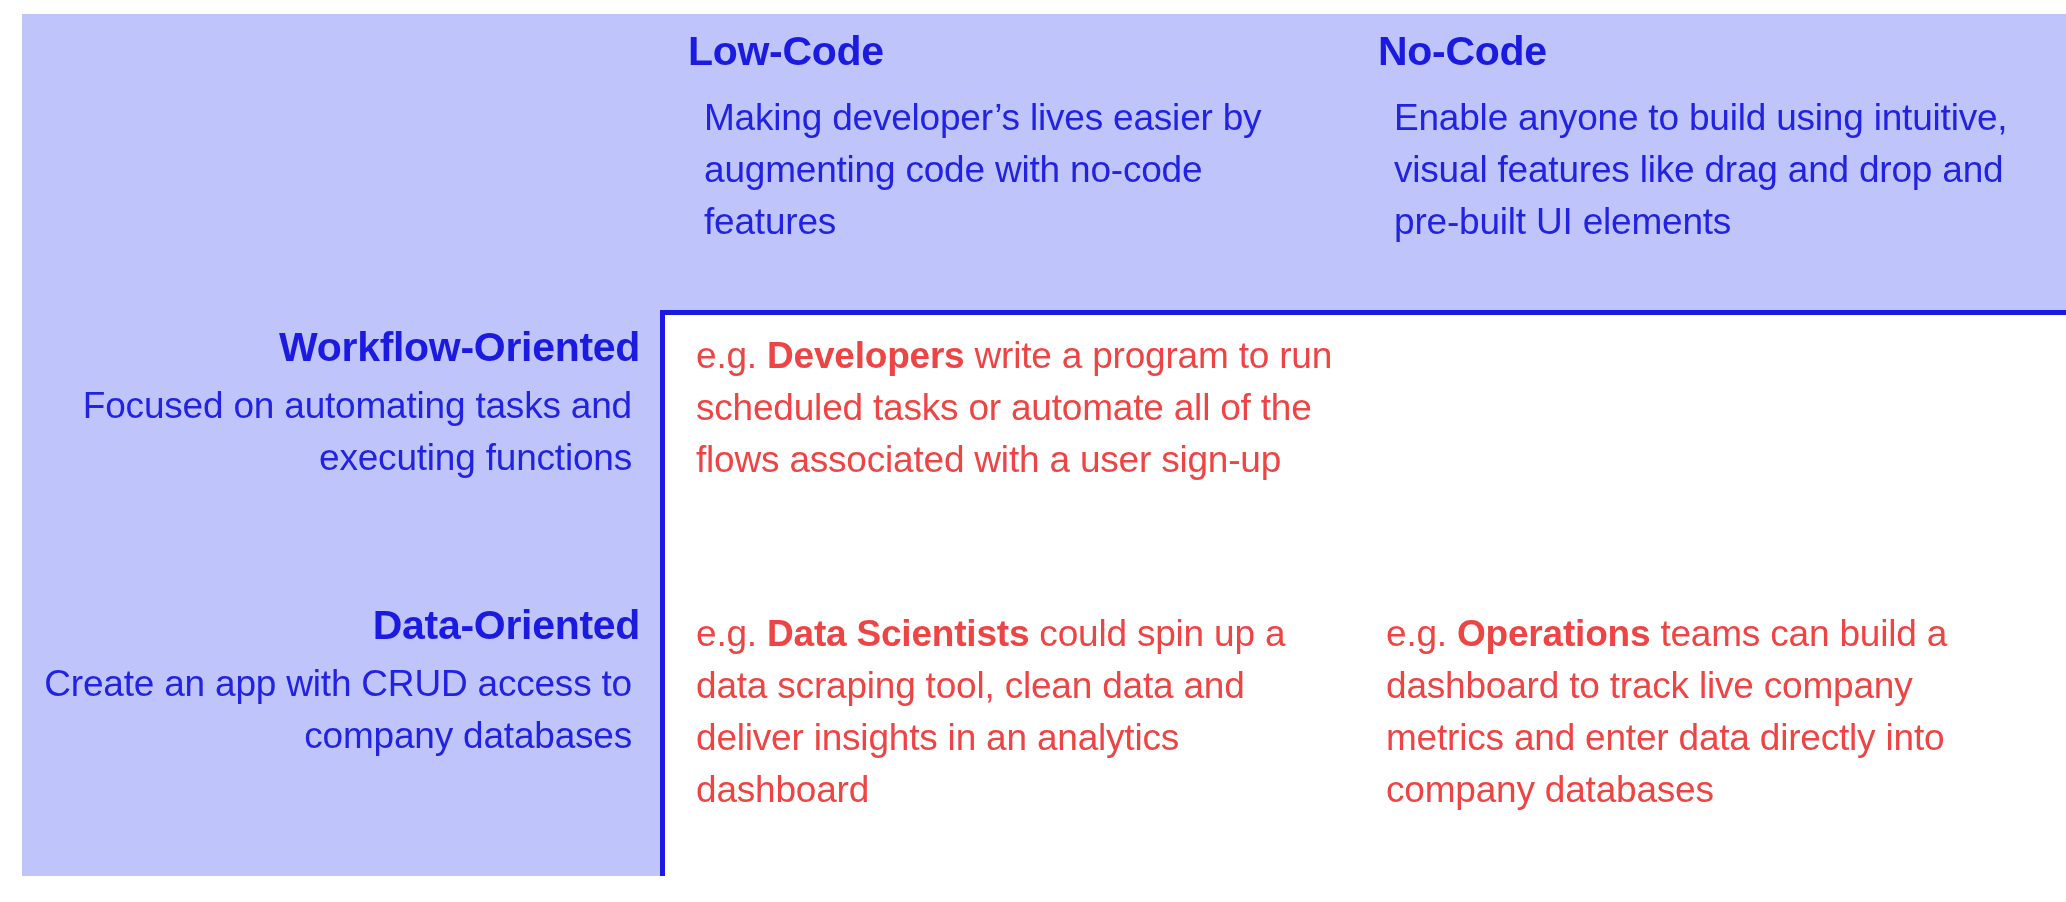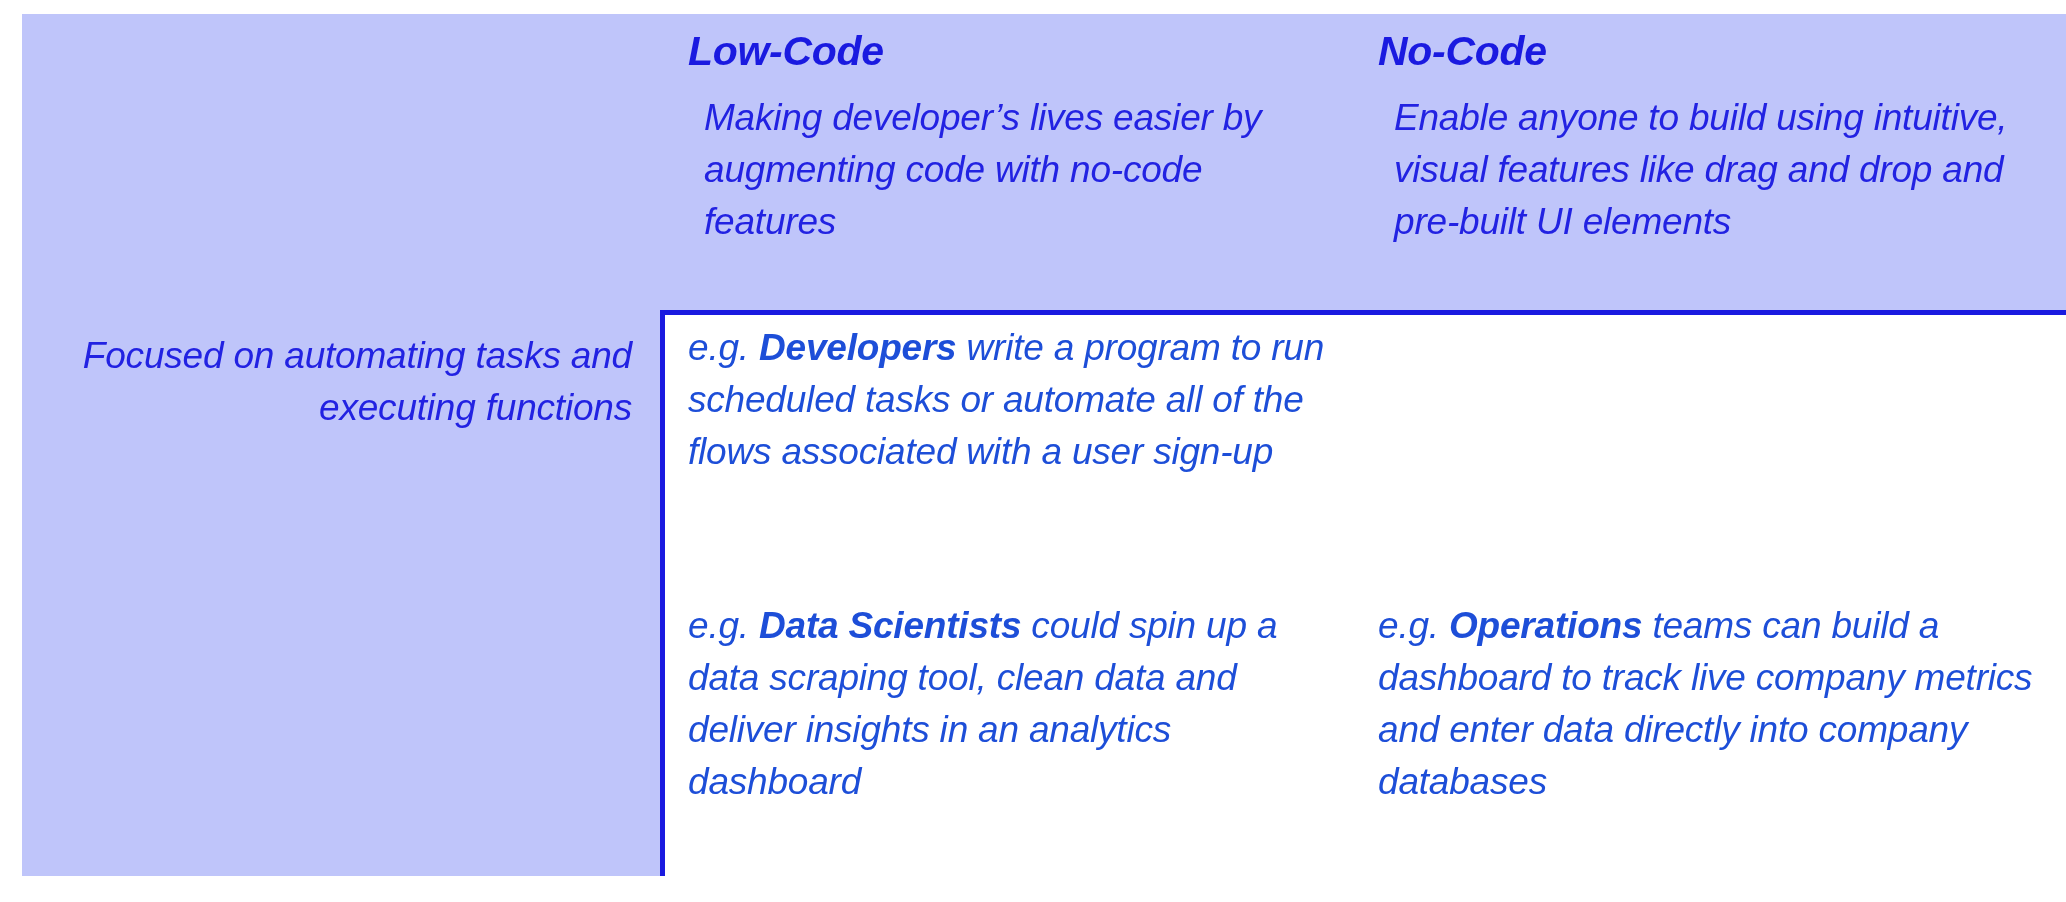--- a/index.html
+++ b/index.html
@@ -13,21 +13,20 @@
     font-family: "Liberation Sans", sans-serif;
     overflow: hidden;
   }
 
   #matrix-root {
     position: absolute;
     left: 0;
     top: 0;
     width: 1794px;
     height: 902px;
-    font-style: italic;
   }
 
   
   .panel {
     position: absolute;
     left: 22px;
     top: 14px;
     width: 2044px;
     height: 862px;
     background: #bfc5fa;
@@ -99,24 +98,24 @@
   .row-desc {
     color: #2222e2;
     font-size: 37px;
     line-height: 52px;
     margin: 8px;
     text-align: right;
     letter-spacing: -0.2px;
   }
 
   .example {
-    color: #1d4ed8;
+    color: #ef4444;
     font-size: 37px;
     line-height: 52px;
-    margin: 0;
+    margin: 8px;
     letter-spacing: -0.2px;
   }
   .example b {
     font-weight: bold;
   }
 </style>
 </head>
 <body>
 
 <div id="matrix-root">
@@ -132,28 +131,33 @@
       <p class="col-title">Low-Code</p>
       <p class="col-desc">Making developer’s lives easier by augmenting code with no-code features</p>
     </div>
 
     <div class="cell col-no row-head">
       <p class="col-title">No-Code</p>
       <p class="col-desc">Enable anyone to build using intuitive, visual features like drag and drop and pre-built UI elements</p>
     </div>
 
     <div class="cell col-head row-flow">
+      <p class="row-title">Workflow-Oriented</p>
       <p class="row-desc">Focused on automating tasks and executing functions</p>
     </div>
 
     <div class="cell col-low row-flow">
       <p class="example"><span>e.g. </span><b>Developers</b><span> write a program to run scheduled tasks or automate all of the flows associated with a user sign-up</span></p>
     </div>
 
 
+    <div class="cell col-head row-data">
+      <p class="row-title">Data-Oriented</p>
+      <p class="row-desc">Create an app with CRUD access to company databases</p>
+    </div>
 
     <div class="cell col-no row-data">
       <p class="example"><span>e.g. </span><b>Operations</b><span> teams can build a dashboard to track live company metrics and enter data directly into company databases</span></p>
     </div>
 
     <div class="cell col-low row-data">
       <p class="example"><span>e.g. </span><b>Data Scientists</b><span> could spin up a data scraping tool, clean data and deliver insights in an analytics dashboard</span></p>
     </div>
 
   </div>

